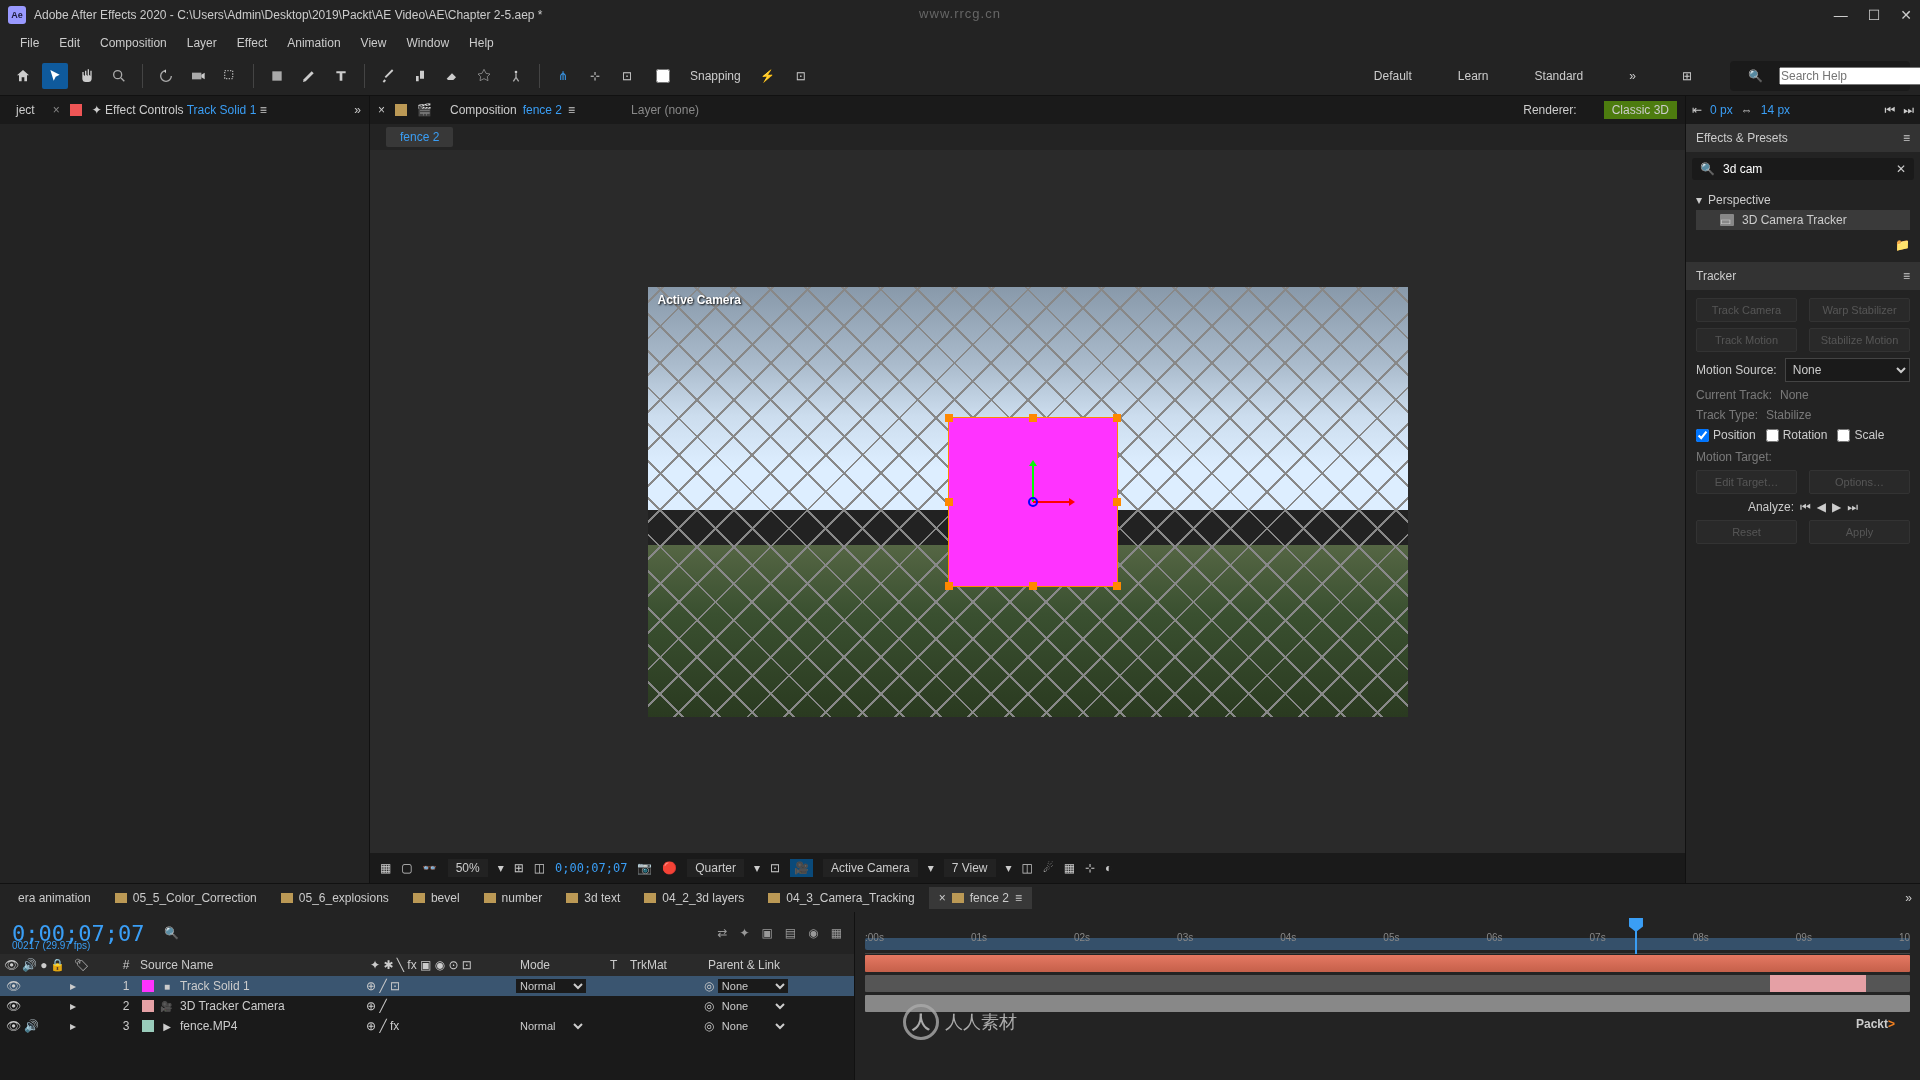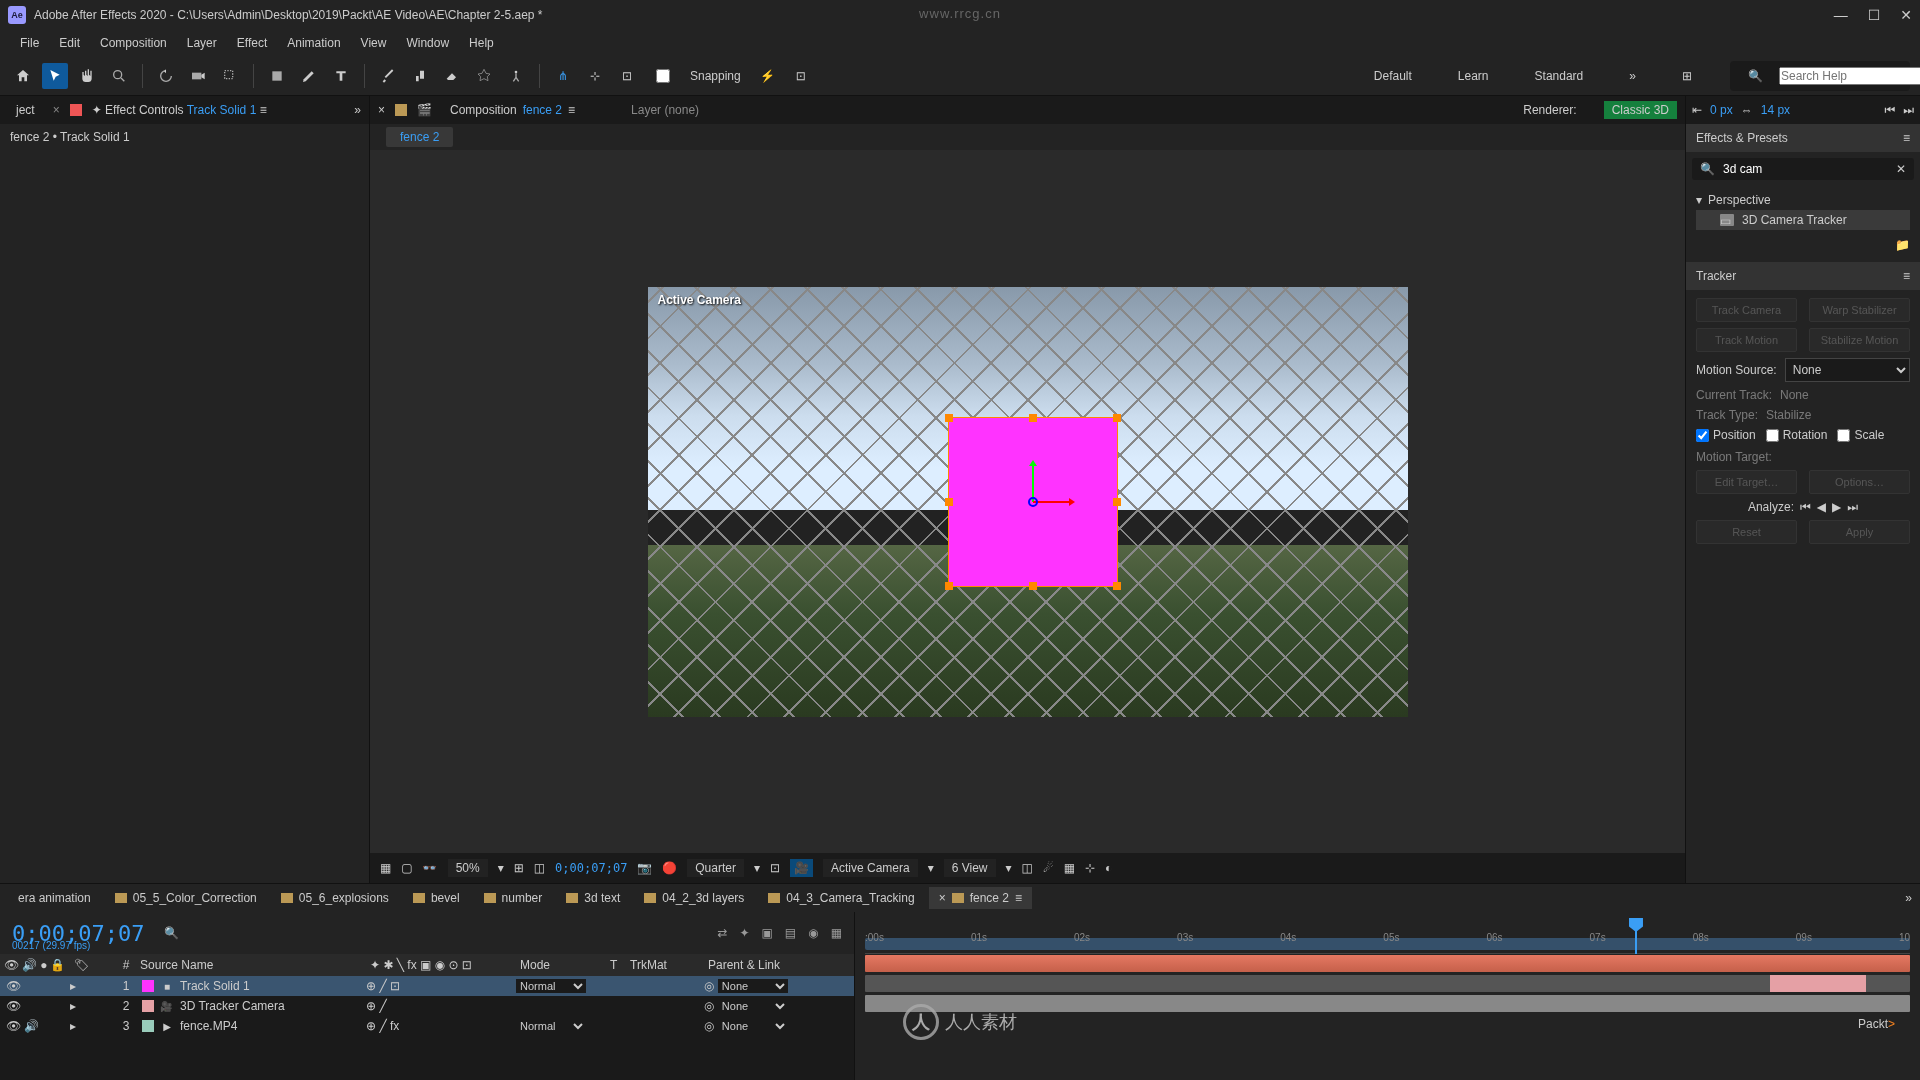--- a/index.html
+++ b/index.html
@@ -26,21 +26,21 @@
 .panel-tabs{height:28px;display:flex;align-items:center;background:#1a1a1a;padding:0 8px;gap:10px}
 .panel-tabs .tab{display:flex;align-items:flex-end;gap:6px;padding:4px 8px;cursor:pointer}
 .panel-tabs .close{color:#888}
 .panel-tabs .color-sw{width:12px;height:12px;background:#e55}
 .panel-tabs .link{color:#3a9ef5}
 .panel-sub{padding:6px 10px;background:#232323}
 .center-panel{flex:1;background:#232323;display:flex;flex-direction:column;position:relative}
 .comp-tabs{height:28px;display:flex;align-items:center;background:#1a1a1a;padding:0 8px;gap:10px}
 .comp-tabs .tab{display:flex;align-items:center;gap:6px;padding:4px 8px}
 .comp-tabs .renderer{margin-left:auto;display:flex;align-items:center;gap:27px}
-.comp-tabs .renderer select,.renderer-sel{background:#15803d;border:none;color:#ccc;padding:2px 8px}
+.comp-tabs .renderer select,.renderer-sel{background:#4d7c0f;border:none;color:#ccc;padding:2px 8px}
 .comp-sub{height:26px;display:flex;align-items:center;padding:0 16px;background:#232323}
 .comp-sub .active-tab{background:#383838;padding:3px 14px;border-radius:2px;color:#3a9ef5}
 .viewer{flex:1;background:#2a2a2a;position:relative;display:flex;align-items:center;justify-content:center}
 .viewer-content{position:relative;width:760px;height:430px}
 .bg-image{width:100%;height:100%;position:relative;overflow:hidden}
 .sky{position:absolute;top:0;left:0;right:0;height:60%;background:linear-gradient(to bottom,#8899aa 0%,#aabbcc 30%,#ccddee 50%,#ddeeff 70%)}
 .ground{position:absolute;bottom:0;left:0;right:0;height:40%;background:linear-gradient(to bottom,#556644 0%,#3a5030 40%,#2a3a20 100%)}
 .trees{position:absolute;top:52%;left:0;right:0;height:12%;background:#222}
 .fence{position:absolute;inset:0;background-image:repeating-linear-gradient(45deg,transparent 0,transparent 24px,#888 24px,#888 26px),repeating-linear-gradient(-45deg,transparent 0,transparent 24px,#888 24px,#888 26px)}
 .cam-label{position:absolute;top:6px;left:10px;font-weight:bold;color:#fff;text-shadow:1px 1px 2px #000}
@@ -113,21 +113,21 @@
 .ruler .playhead{position:absolute;top:8px;bottom:0;width:2px;background:#3a9ef5}
 .ruler .playhead::before{content:'';position:absolute;top:-2px;left:-6px;width:14px;height:14px;background:#3a9ef5;clip-path:polygon(0 0,100% 0,100% 60%,50% 100%,0 60%)}
 .work-area{position:absolute;top:26px;left:10px;right:10px;height:12px;background:#35506a;border-radius:2px}
 .track-area{position:relative;padding:0 10px}
 .track{height:20px;position:relative;margin-bottom:0}
 .bar{position:absolute;height:17px;top:1px;border-radius:1px}
 .bar.solid-bar{background:linear-gradient(#e57862,#c5604a);left:0;right:0}
 .bar.cam-bar{background:#555;left:0;right:0}
 .bar.cam-bar .clip{position:absolute;right:44px;width:96px;height:17px;background:#e5a0a5}
 .bar.video-bar{background:#888;left:0;right:0}
-.watermark{position:absolute;right:25px;bottom:44px;font-size:32px;font-weight:normal;color:#f58220;font-family:Arial}
+.watermark{position:absolute;right:25px;bottom:44px;font-size:32px;font-weight:bold;color:#f58220;font-family:Arial}
 .watermark .gt{color:#f58220}
 .logo-center{position:absolute;left:50%;bottom:40px;transform:translateX(-50%);display:flex;align-items:center;gap:6px;opacity:.8}
 .logo-center .circ{width:36px;height:36px;border:3px solid #aaa;border-radius:50%;display:flex;align-items:center;justify-content:center;font-size:18px;font-weight:bold}
 .url-wm{position:absolute;top:6px;left:50%;transform:translateX(-50%);color:#666;font-size:13px;letter-spacing:1px}
 .fps{font-size:10px;color:#3a9ef5;position:absolute;top:28px;left:12px}
 svg.icon{width:16px;height:16px;fill:#aaa}
 </style>
 </head>
 <body>
 
@@ -269,21 +269,20 @@
       <span class="close">×</span>
       <span class="color-sw"></span>
       <span>
         <span>✦</span>
         <span>Effect Controls</span>
         <span class="link">Track Solid 1</span>
         <span>≡</span>
       </span>
       <span style="margin-left:auto">»</span>
     </div>
-    <div class="panel-sub">fence 2 • Track Solid 1</div>
   </div>
 
   <div class="center-panel">
     <div class="comp-tabs">
       <span class="close">×</span>
       <span style="width:12px;height:12px;background:#bb9955"></span>
       <span>🎬</span>
       <span class="tab">
         <span>Composition</span>
         <span class="link" style="color:#3a9ef5">fence 2</span>
@@ -334,21 +333,21 @@
       <span>◫</span>
       <span style="color:#3a9ef5;font-family:monospace">0;00;07;07</span>
       <span>📷</span>
       <span>🔴</span>
       <span class="sel">Quarter</span>
       <span>▾</span>
       <span>⊡</span>
       <span style="background:#0a4a7a;padding:2px 4px">🎥</span>
       <span class="sel">Active Camera</span>
       <span>▾</span>
-      <span class="sel">6 View</span>
+      <span class="sel">7 View</span>
       <span>▾</span>
       <span>◫</span>
       <span>☄</span>
       <span>▦</span>
       <span>⊹</span>
       <span>◐</span>
     </div>
   </div>
 
   <div class="right-panel">

